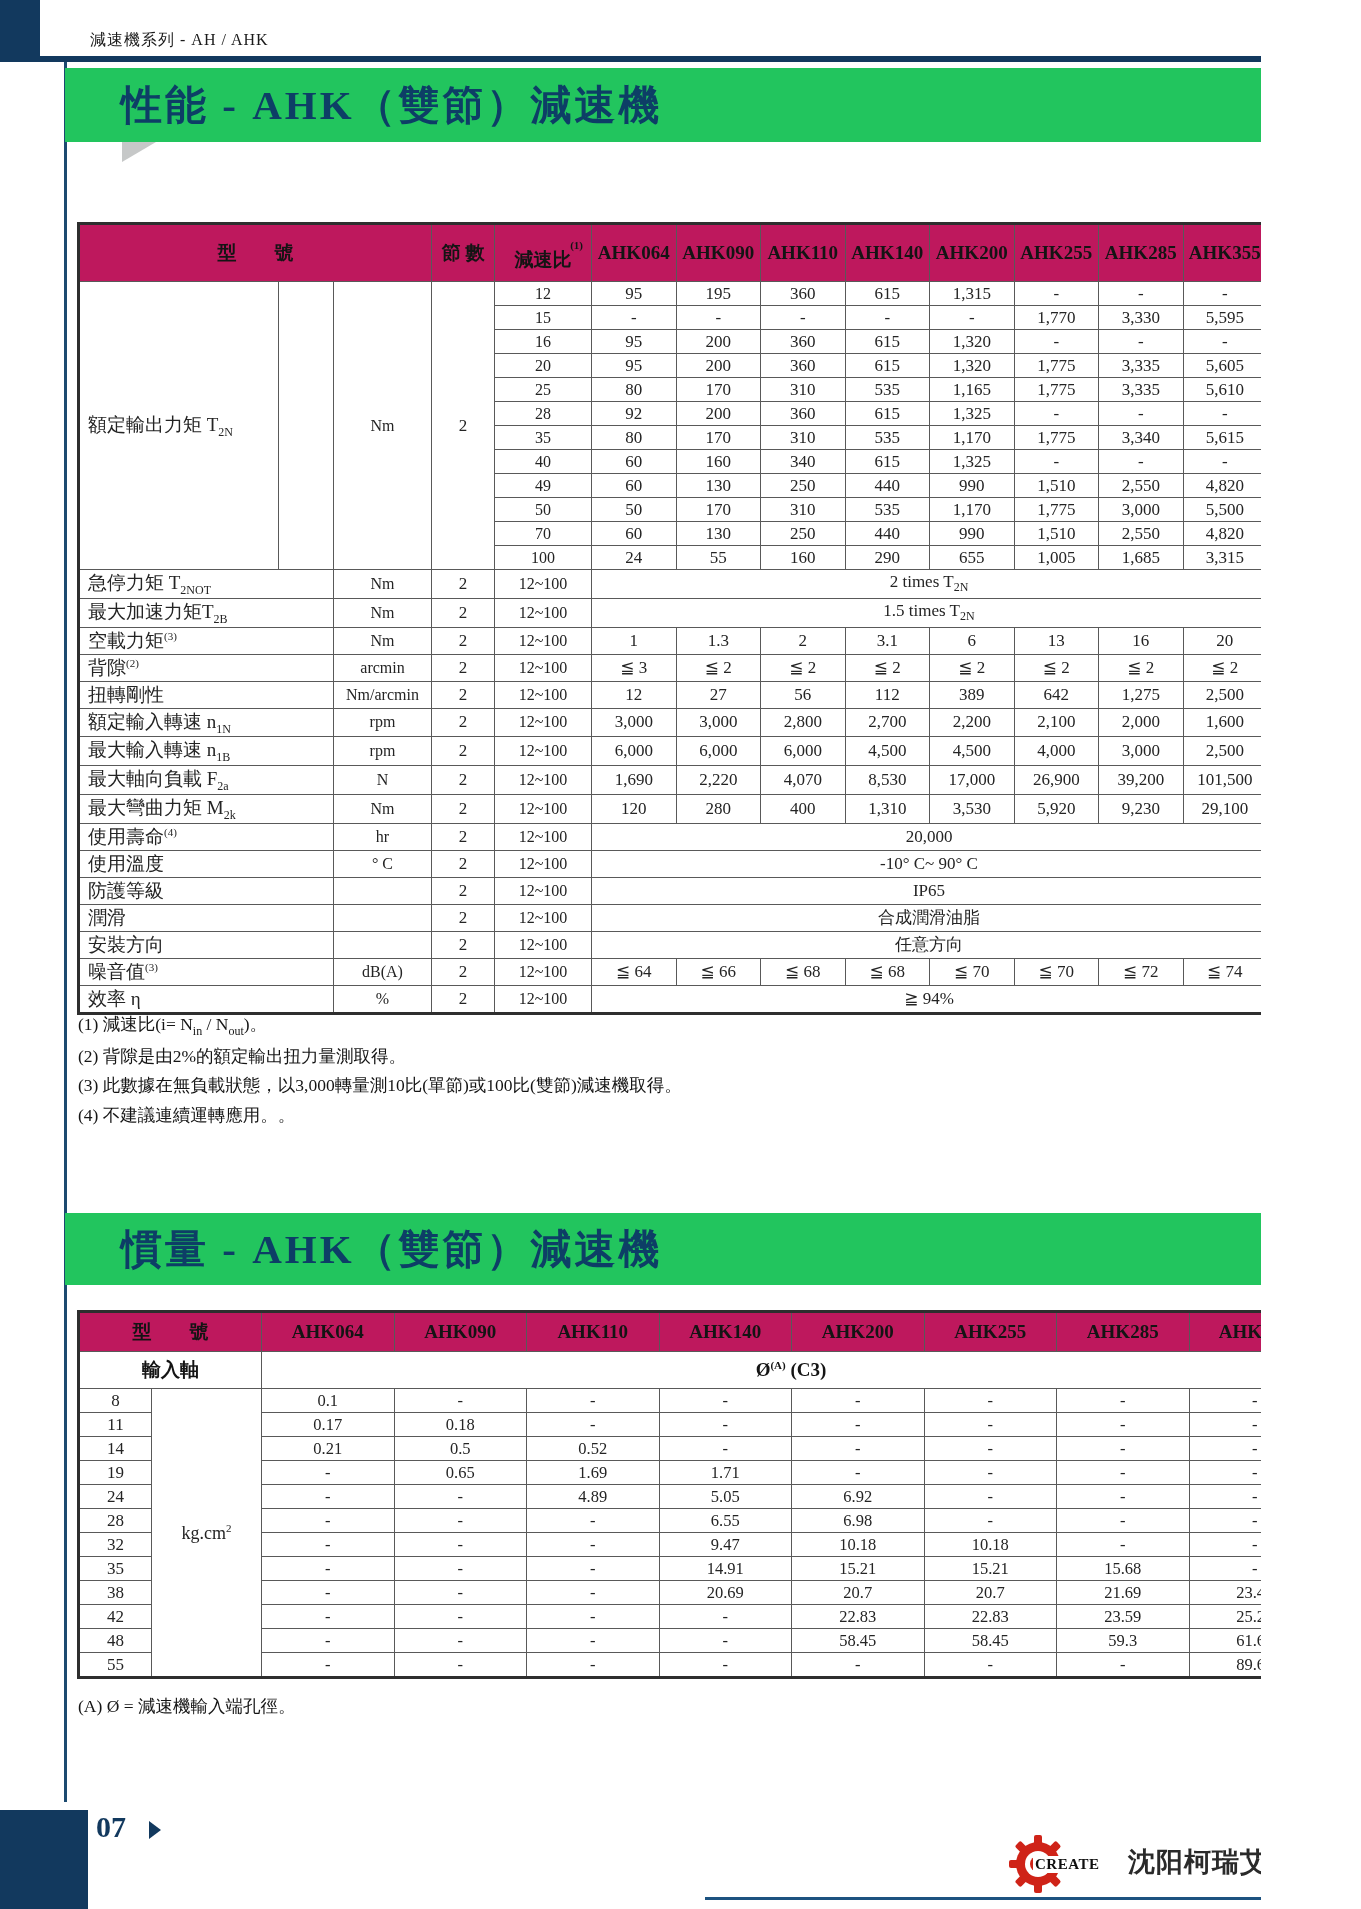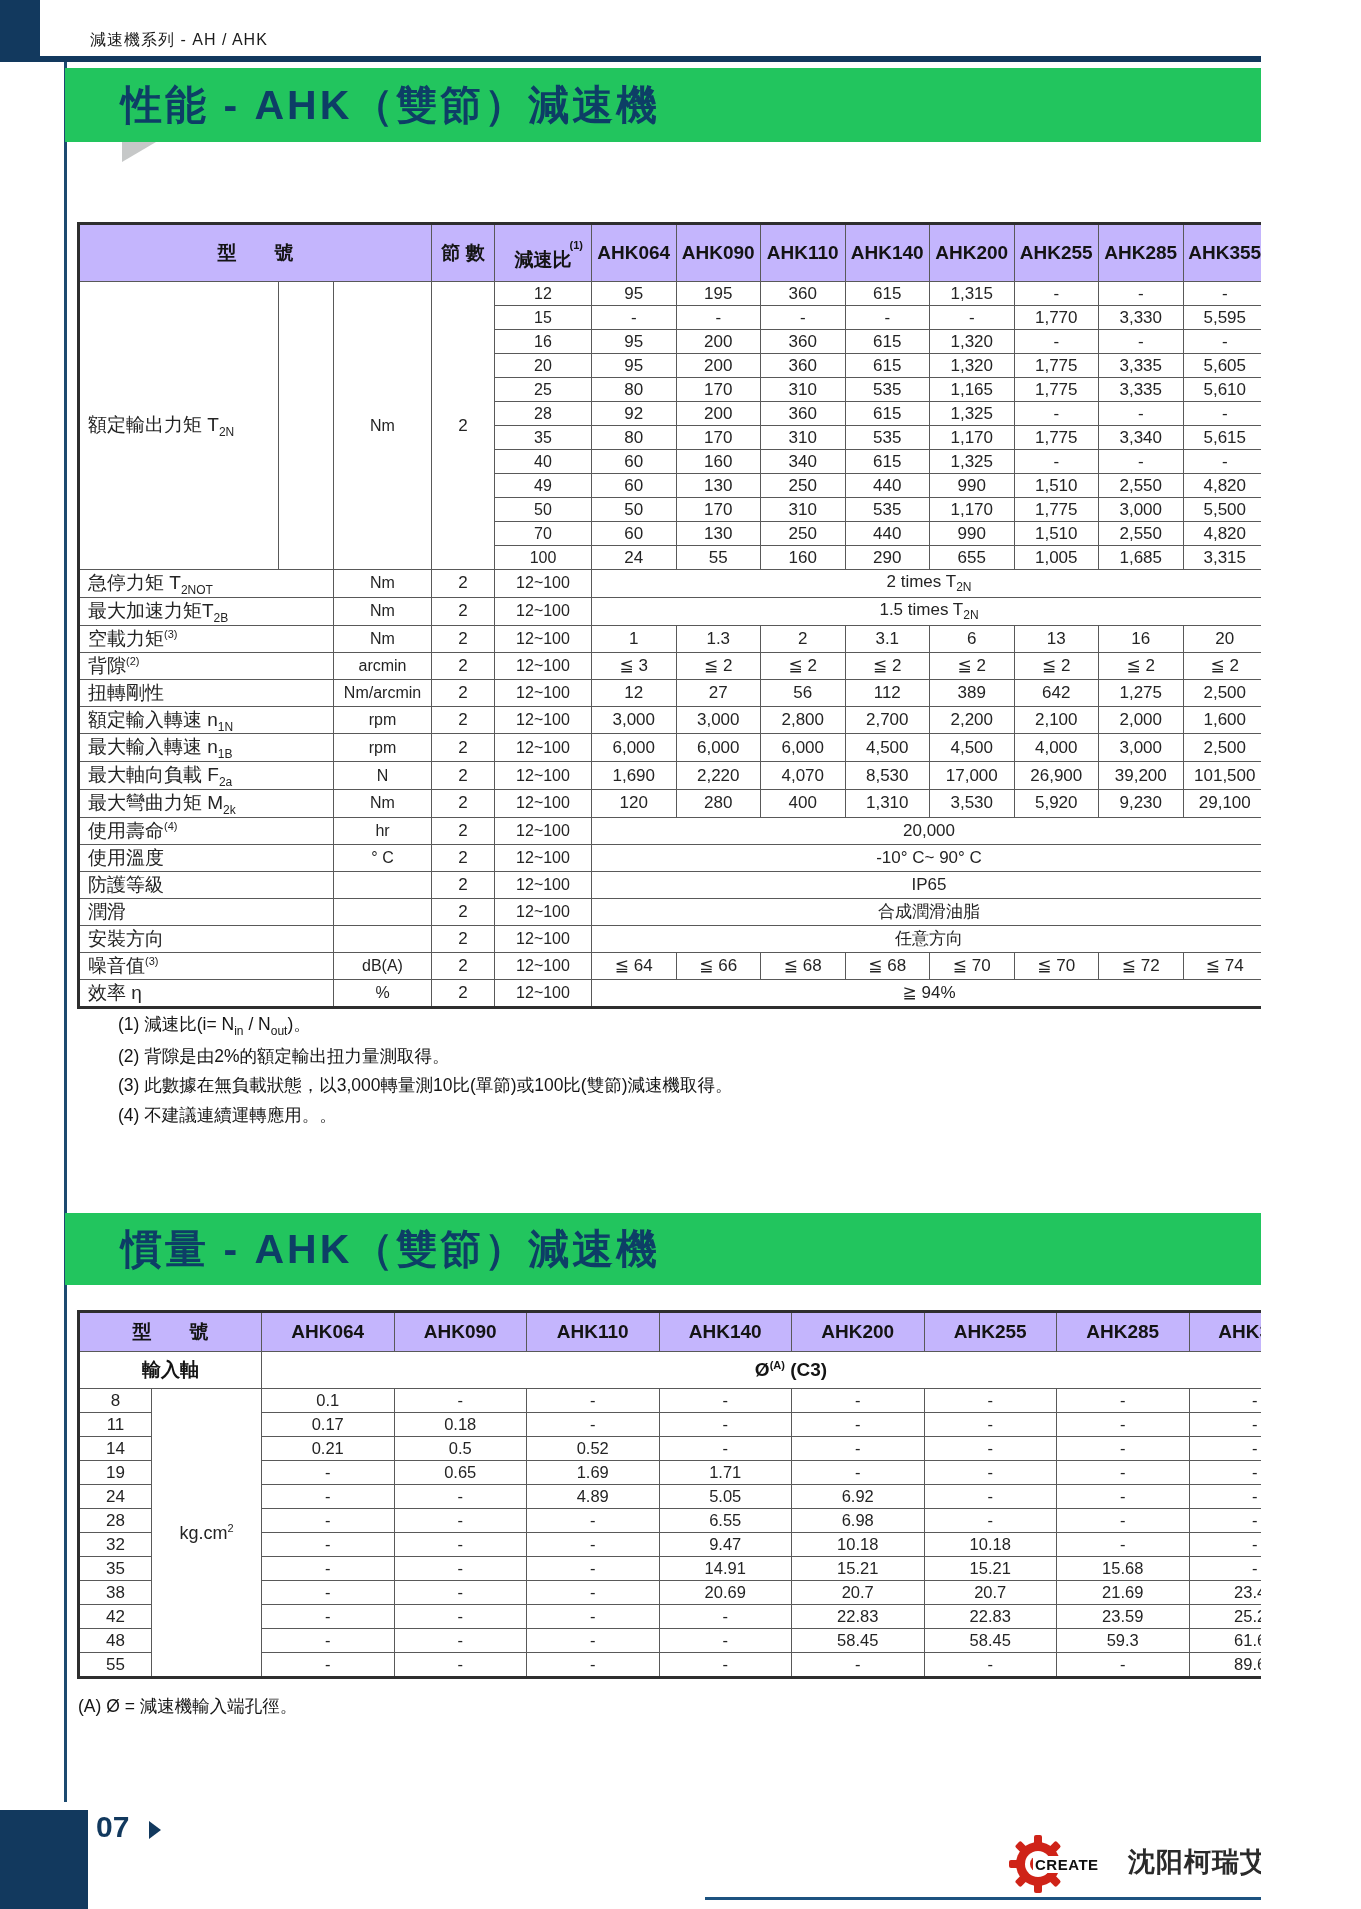--- a/index.html
+++ b/index.html
@@ -1,59 +1,59 @@
 <!DOCTYPE html>
 <html><head>
 <meta charset="utf-8">
 <style>
   html,body{margin:0;padding:0;background:#ffffff;}
   #page{position:relative;width:1261px;height:1909px;background:#fff;overflow:hidden;
-        font-family:Liberation Sans, sans-serif;color:#1d1d1d;}
+        font-family:Liberation Serif, serif;color:#1d1d1d;}
 
   
   .corner-block{position:absolute;left:0;top:0;width:40px;height:62px;background:#12395e;}
   .series-label{position:absolute;left:90px;top:30px;font-size:16px;letter-spacing:1px;color:#1b1b1b;}
   .top-rule{position:absolute;left:40px;top:56px;width:1321px;height:6px;background:#12395e;}
   .left-rule{position:absolute;left:64px;top:62px;width:3px;height:1740px;background:#1c4a70;}
 
   
   .banner{position:absolute;left:65px;width:1296px;background:#22c55e;}
   .banner1{top:68px;height:74px;}
   .banner2{top:1213px;height:72px;}
   .banner-title{position:absolute;left:56px;top:50%;transform:translateY(-50%);
         font-size:41px;font-weight:bold;color:#0d3e66;letter-spacing:3px;white-space:nowrap;}
   .banner-notch{position:absolute;left:122px;top:142px;width:0;height:0;
         border-top:20px solid #c6c8c8;border-right:34px solid transparent;}
 
   
   .tbl{position:absolute;border-collapse:collapse;table-layout:fixed;background:#fff;border:3px solid #2e2e2e;}
   .tbl th,.tbl td{border:1px solid #595959;text-align:center;vertical-align:middle;
         padding:0;overflow:hidden;white-space:nowrap;}
-  .tbl thead th{background:#c4b5fd;font-weight:bold;font-size:19px;color:#141414;}
+  .tbl thead th{background:#be185d;font-weight:bold;font-size:19px;color:#141414;}
   .tbl td{font-size:17px;color:#242424;}
   sub{font-size:12px;}
   sup{font-size:11px;}
 
   
   .perf{left:77px;top:222px;width:1189px;}
   .perf thead th{height:56px;}
   .perf thead .ratio-head{position:relative;}
   .rh-sup{display:block;text-align:right;font-size:11px;font-weight:bold;padding:4px 8px 0 0;line-height:9px;}
   .rh-main{display:block;line-height:20px;}
   .perf td{height:23px;}
   .perf tr.parameter-row td{height:24px;}
   .perf .p-label{text-align:left;padding-left:8px;font-size:19px;}
   .perf .unit{font-size:16px;}
   .perf .ratio{font-size:16px;}
   .perf .val{font-size:17px;}
   .perf .merged{font-size:17px;}
 
   
   .footnotes{position:absolute;left:78px;top:1012px;font-size:17.5px;line-height:1.45;color:#151515;}
-  .footnotes .fn{margin-bottom:4px;margin-left:40px;}
+  .footnotes .fn{margin-bottom:4px;}
   .footnote-a{position:absolute;left:78px;top:1694px;font-size:17.5px;color:#151515;}
 
   
   .inertia{left:77px;top:1310px;width:1243px;}
   .inertia thead tr.mainhead th{height:38px;}
   .inertia thead tr.subhead th{height:36px;background:#fff;font-size:19px;}
   .inertia td{height:23px;font-size:16.5px;}
   .inertia .bore{font-size:17px;}
   .inertia .kg{font-size:18px;margin-top:13px;}
 

